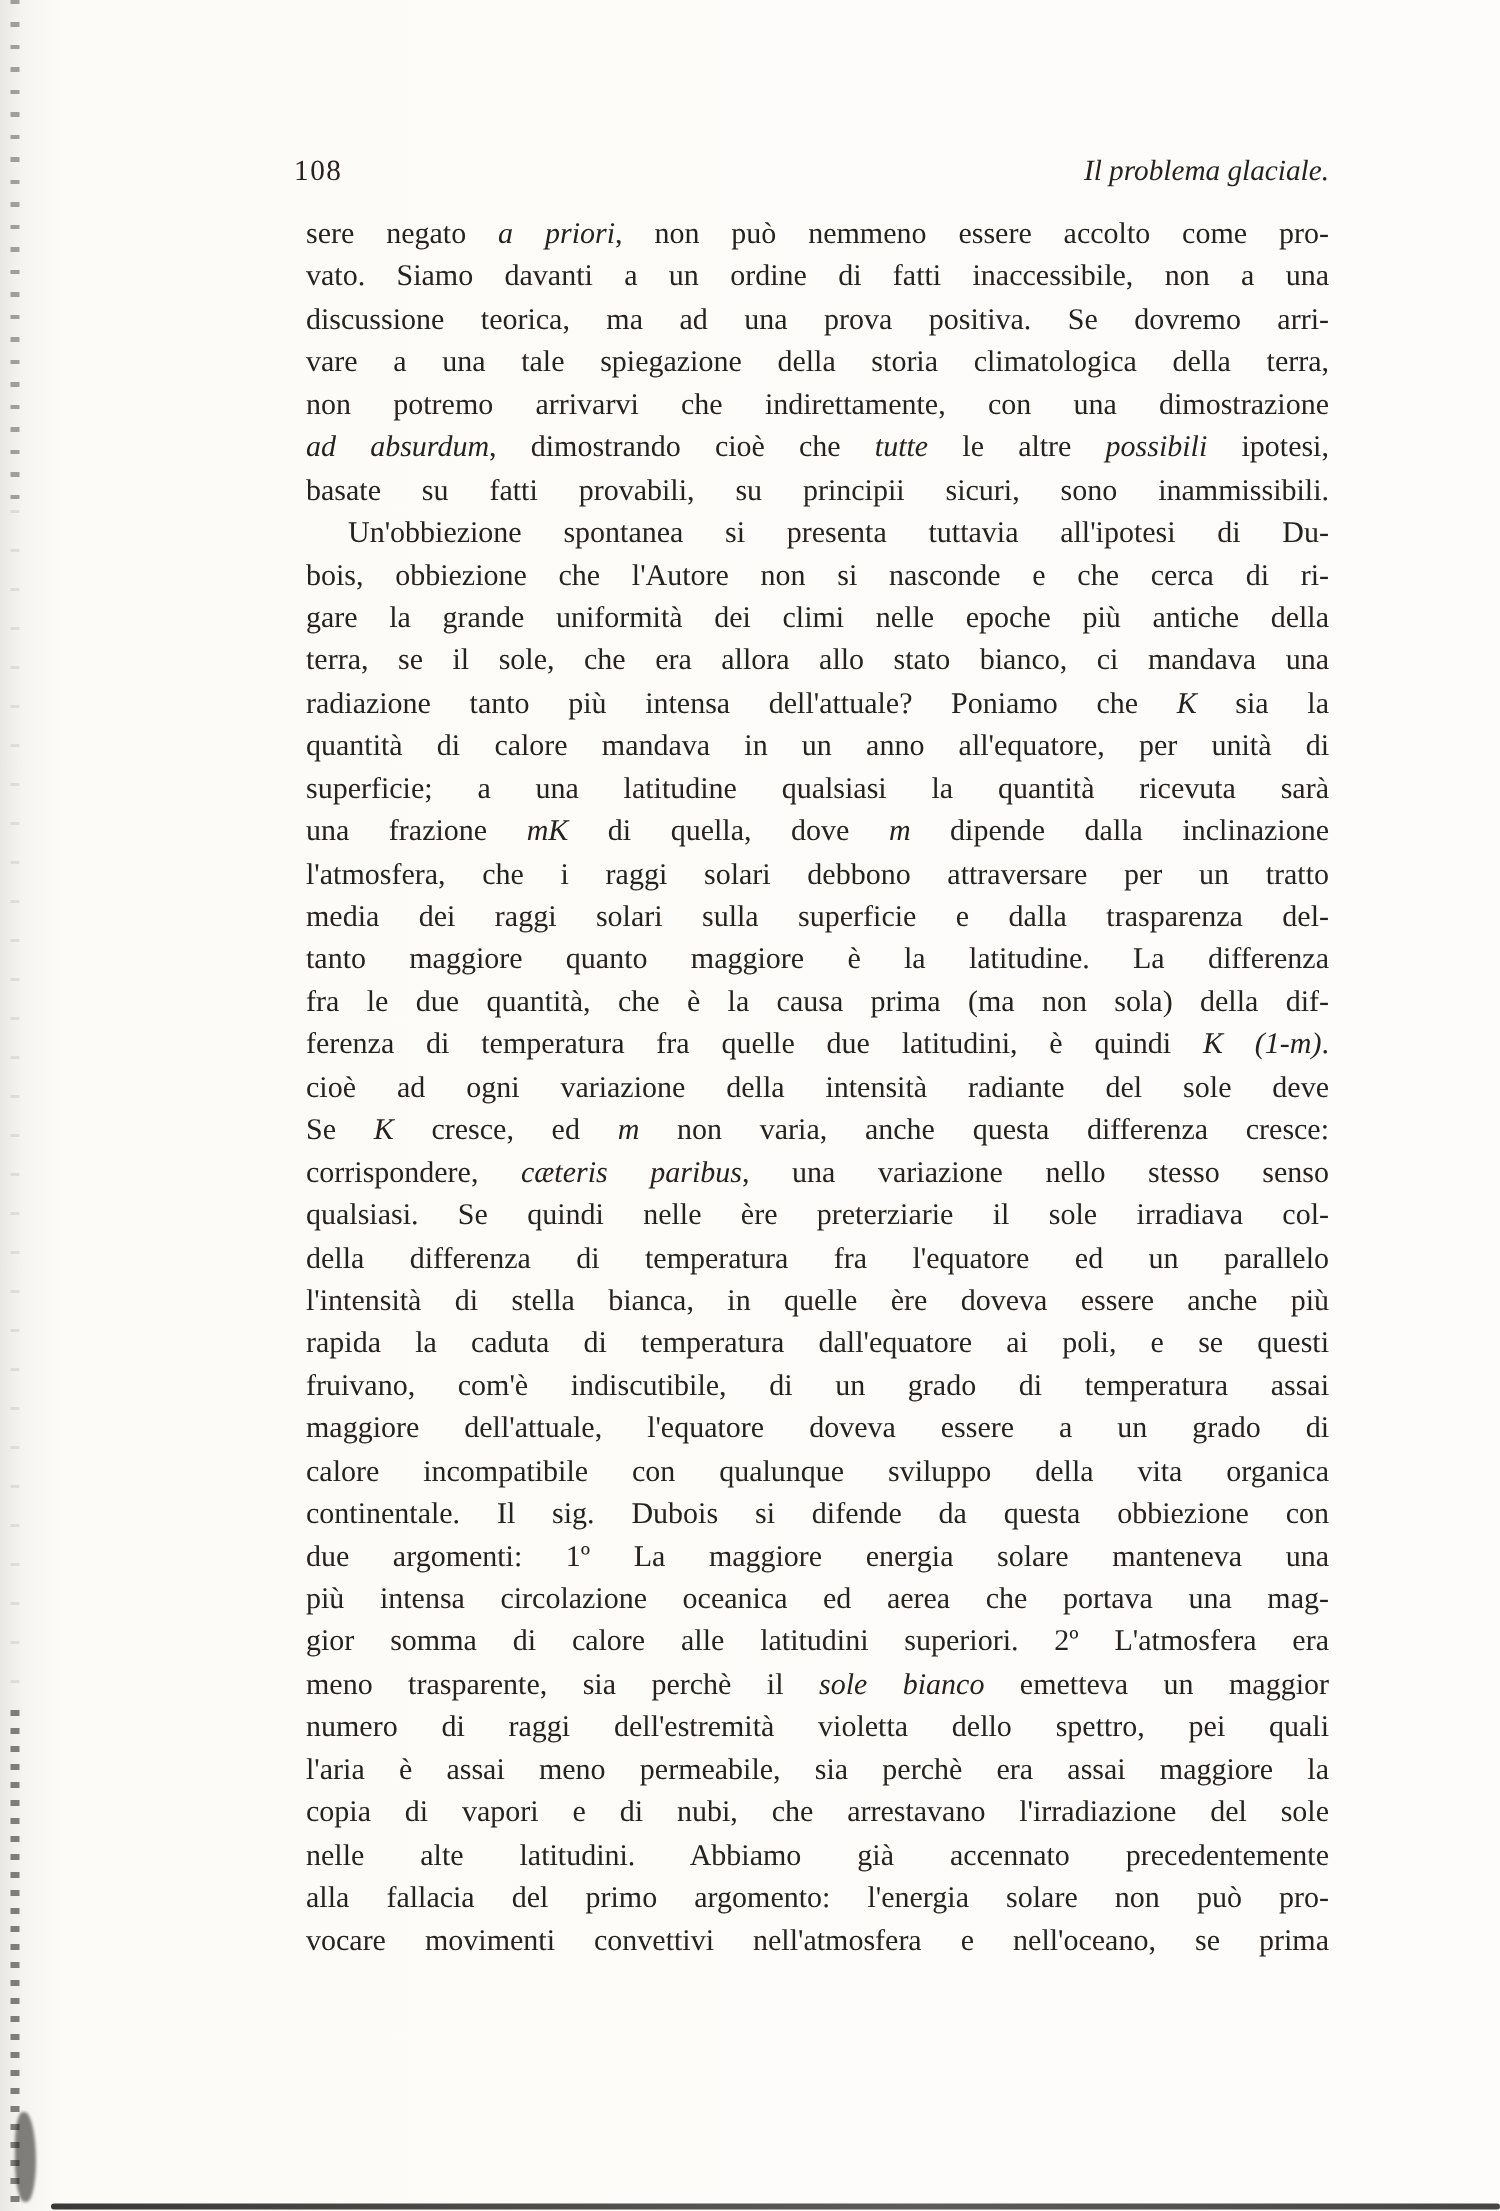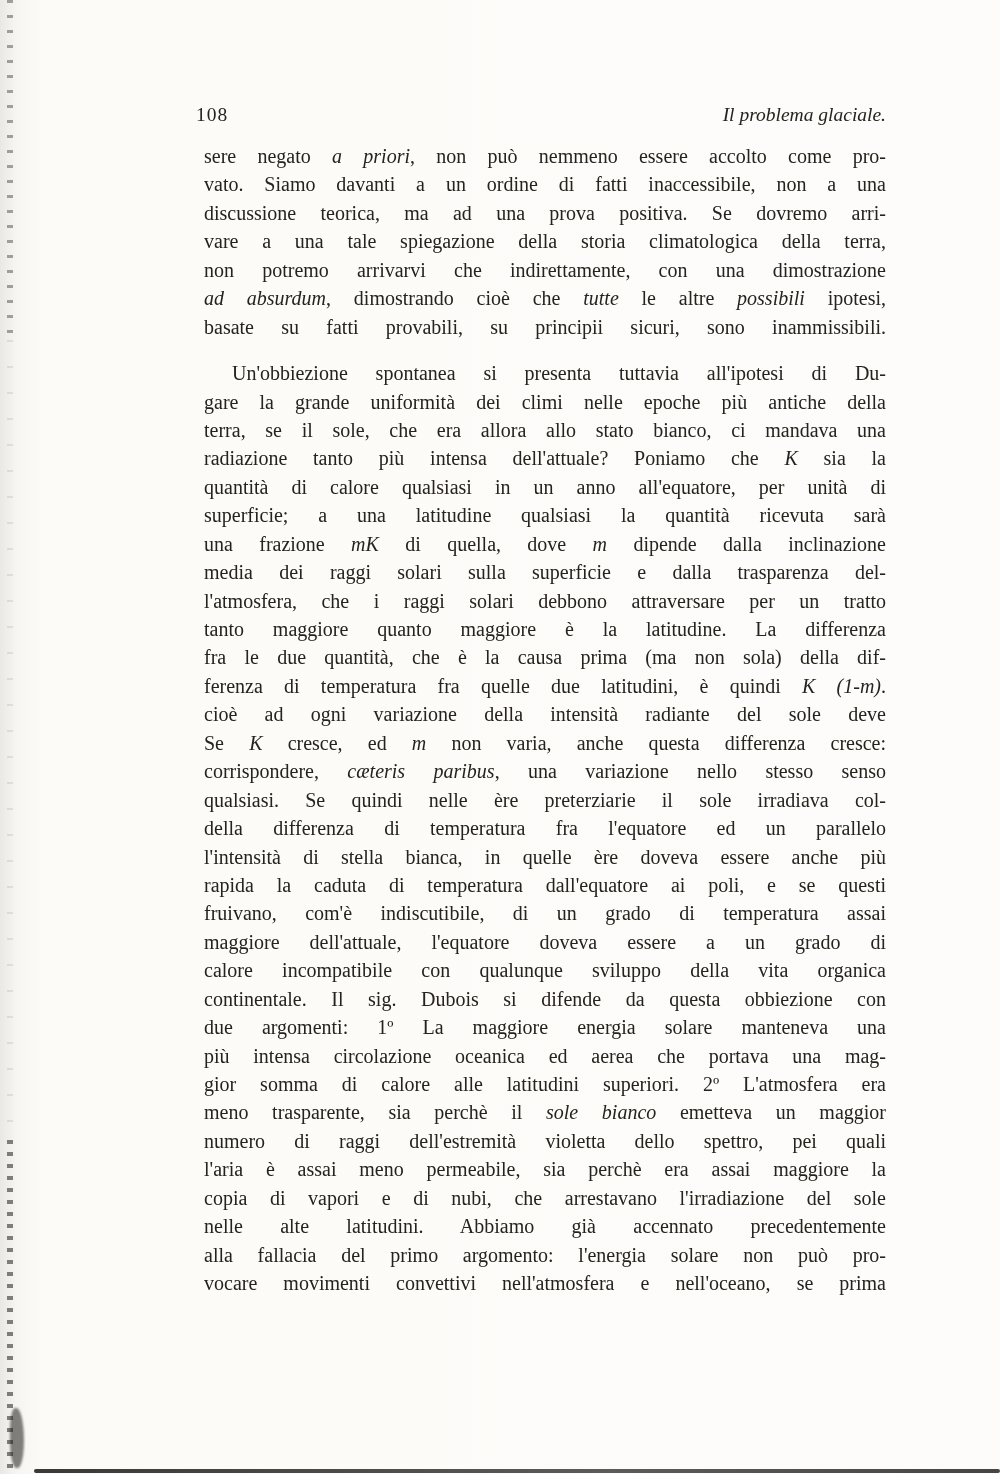--- a/index.html
+++ b/index.html
@@ -101,21 +101,20 @@
   .line {
     height: 28.45px;
     line-height: 28.45px;
     text-align: justify;
     text-align-last: justify;
     white-space: normal;
     overflow: hidden;
   }
   .line.indent {
     text-indent: 28px;
-    margin-top: 18px;
   }
   .line i {
   }
 </style>
 </head>
 <body>
 
 <div class="page">
 
   <div class="edge-strip top"></div>
@@ -131,28 +130,29 @@
 
   <div class="text-block" id="text-block">
       <div class="line">sere negato <i>a priori</i>, non può nemmeno essere accolto come pro-</div>
       <div class="line">vato. Siamo davanti a un ordine di fatti inaccessibile, non a una</div>
       <div class="line">discussione teorica, ma ad una prova positiva. Se dovremo arri-</div>
       <div class="line">vare a una tale spiegazione della storia climatologica della terra,</div>
       <div class="line">non potremo arrivarvi che indirettamente, con una dimostrazione</div>
       <div class="line"><i>ad absurdum</i>, dimostrando cioè che <i>tutte</i> le altre <i>possibili</i> ipotesi,</div>
       <div class="line">basate su fatti provabili, su principii sicuri, sono inammissibili.</div>
       <div class="line indent">Un'obbiezione spontanea si presenta tuttavia all'ipotesi di Du-</div>
+      <div class="line">bois, obbiezione che l'Autore non si nasconde e che cerca di ri-</div>
       <div class="line">gare la grande uniformità dei climi nelle epoche più antiche della</div>
       <div class="line">terra, se il sole, che era allora allo stato bianco, ci mandava una</div>
       <div class="line">radiazione tanto più intensa dell'attuale? Poniamo che <i>K</i> sia la</div>
-      <div class="line">quantità di calore qualsiasi in un anno all'equatore, per unità di</div>
+      <div class="line">quantità di calore mandava in un anno all'equatore, per unità di</div>
       <div class="line">superficie; a una latitudine qualsiasi la quantità ricevuta sarà</div>
       <div class="line">una frazione <i>mK</i> di quella, dove <i>m</i> dipende dalla inclinazione</div>
+      <div class="line">l'atmosfera, che i raggi solari debbono attraversare per un tratto</div>
       <div class="line">media dei raggi solari sulla superficie e dalla trasparenza del-</div>
-      <div class="line">l'atmosfera, che i raggi solari debbono attraversare per un tratto</div>
       <div class="line">tanto maggiore quanto maggiore è la latitudine. La differenza</div>
       <div class="line">fra le due quantità, che è la causa prima (ma non sola) della dif-</div>
       <div class="line">ferenza di temperatura fra quelle due latitudini, è quindi <i>K (1-m)</i>.</div>
       <div class="line">cioè ad ogni variazione della intensità radiante del sole deve</div>
       <div class="line">Se <i>K</i> cresce, ed <i>m</i> non varia, anche questa differenza cresce:</div>
       <div class="line">corrispondere, <i>cæteris paribus</i>, una variazione nello stesso senso</div>
       <div class="line">qualsiasi. Se quindi nelle ère preterziarie il sole irradiava col-</div>
       <div class="line">della differenza di temperatura fra l'equatore ed un parallelo</div>
       <div class="line">l'intensità di stella bianca, in quelle ère doveva essere anche più</div>
       <div class="line">rapida la caduta di temperatura dall'equatore ai poli, e se questi</div>

